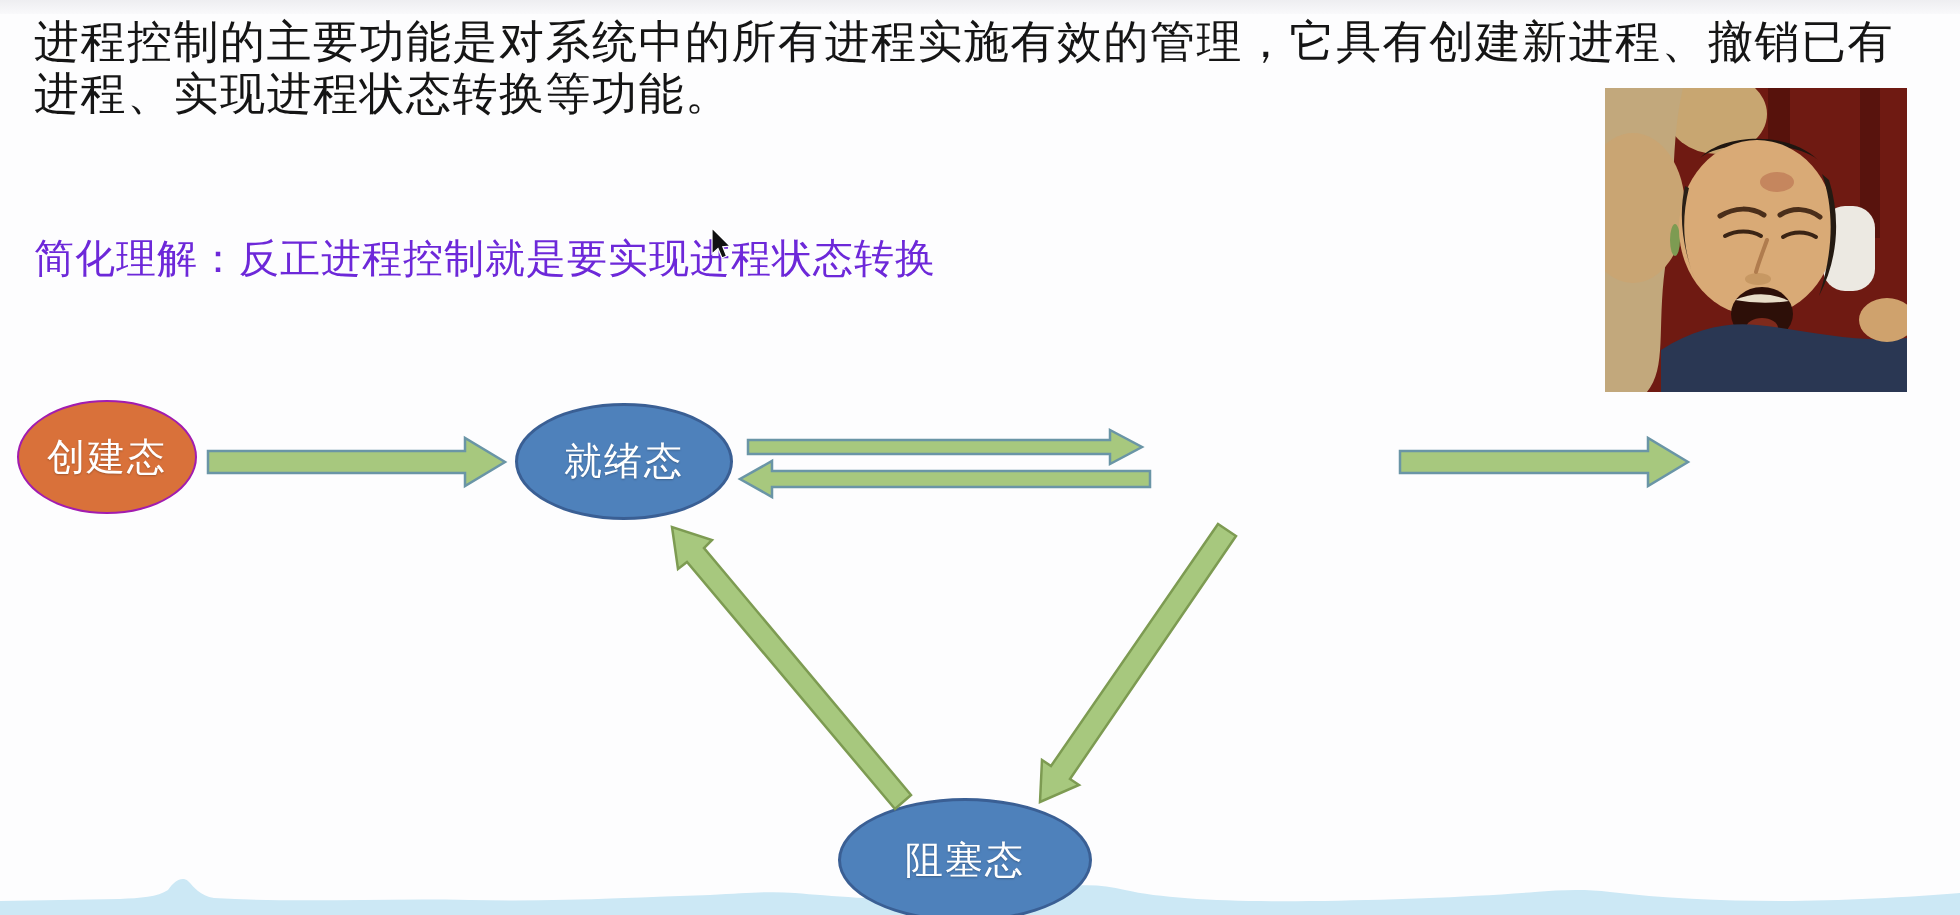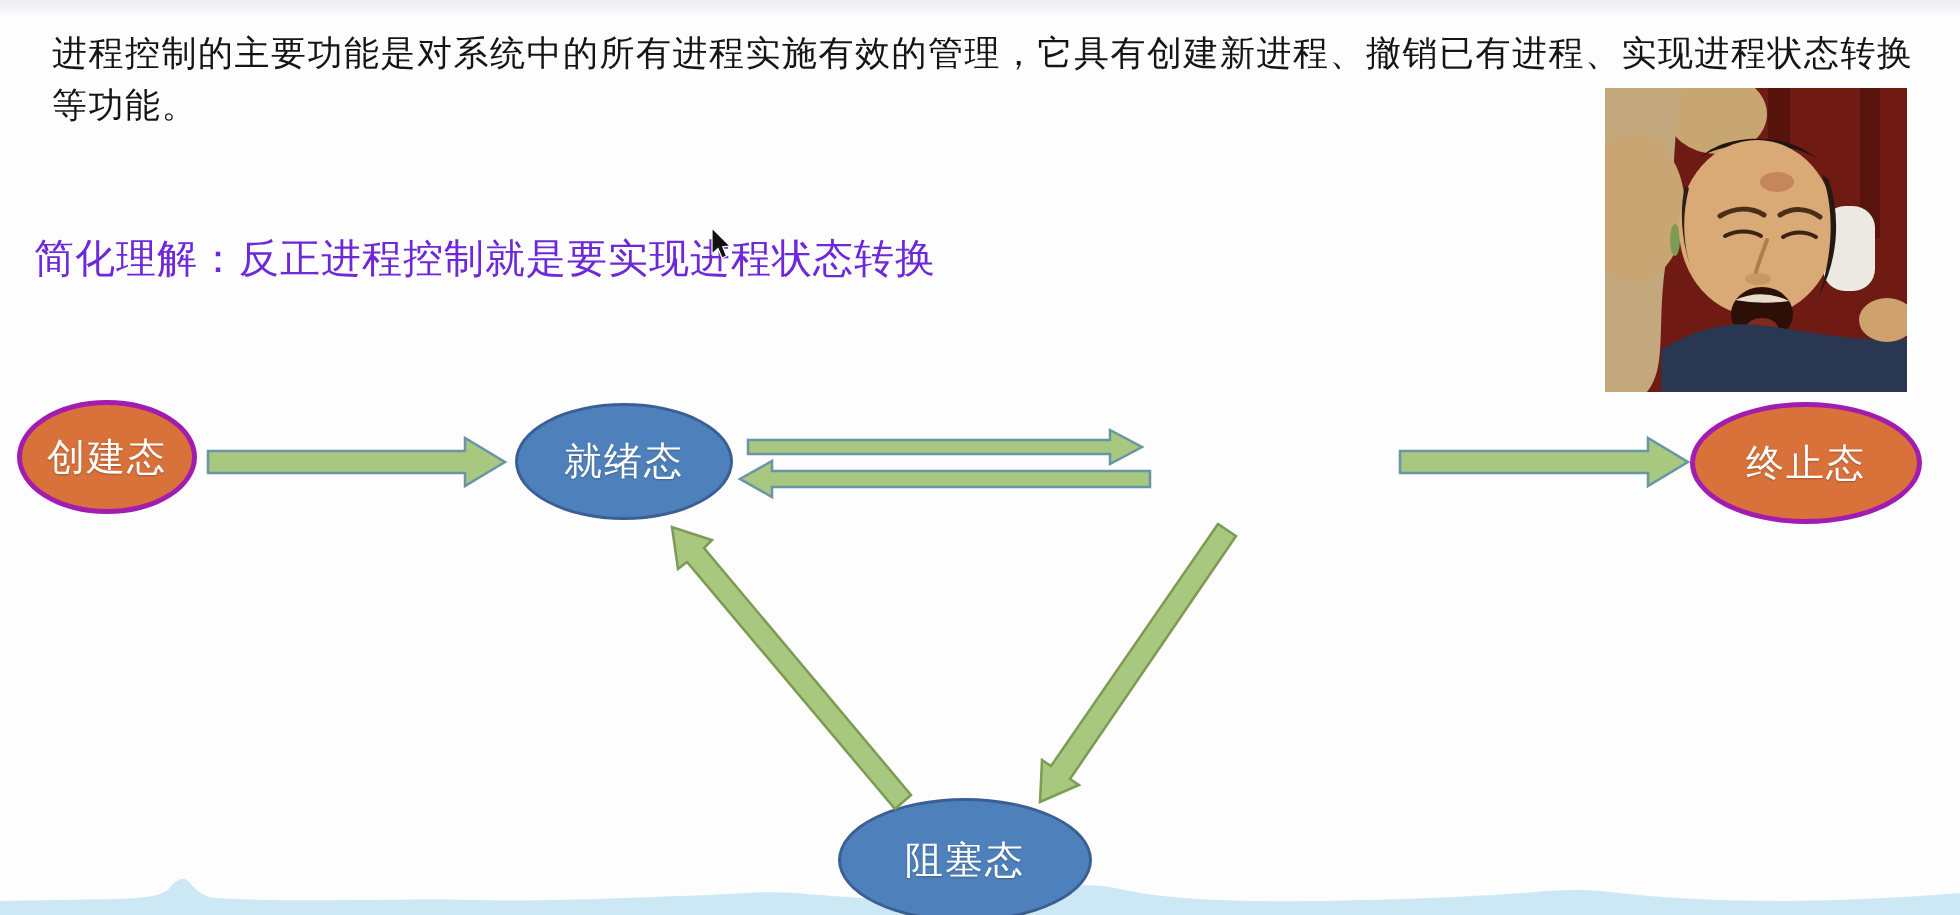--- a/index.html
+++ b/index.html
@@ -4,38 +4,38 @@
 <style>
   html,body{margin:0;padding:0;background:#ffffff;}
   #screen{
     position:relative;width:1960px;height:915px;overflow:hidden;
     background:#fdfdfe;
     font-family:"Liberation Serif","DejaVu Serif",serif;
   }
   .topstrip{position:absolute;left:0;top:0;width:1960px;height:14px;
     background:linear-gradient(#eeeef1,#f9f9fb);}
   .intro{
-    position:absolute;left:52px;top:16px;width:1884px;
-    font-size:35px;line-height:52px;letter-spacing:1.5px;color:#151515;margin-top:12px;
+    position:absolute;left:34px;top:16px;width:1884px;
+    font-size:45px;line-height:52px;letter-spacing:1.5px;color:#151515;
   }
   .note{
     position:absolute;left:34px;top:234px;width:1200px;
     font-size:40px;line-height:50px;letter-spacing:1px;color:#6d28d9;
   }
   .meme{position:absolute;left:1605px;top:88px;width:302px;height:304px;}
   .meme svg{display:block;width:100%;height:100%;}
   .node{
     position:absolute;border-radius:50%;
     display:flex;align-items:center;justify-content:center;
     color:#ffffff;font-size:38px;letter-spacing:2px;
     text-shadow:0 1px 2px rgba(0,0,0,0.25);
     box-sizing:border-box;z-index:2;
   }
   .node.blue{background:#4e81bb;border:3px solid #3a5f94;align-items:center;}
-  .node.orange{background:#d9713a;border:5px solid #a21caf;}
+  .node.orange{background:#d9713a;border:2px solid #a21caf;}
   .n-create {left:17px;  top:400px;width:180px;height:114px;}
   .n-ready  {left:515px; top:403px;width:218px;height:117px;}
   .n-running{left:1154px;top:398px;width:234px;height:116px;}
   .n-term   {left:1690px;top:402px;width:232px;height:122px;}
   .n-blocked{left:838px; top:798px;width:254px;height:124px;}
   .wavelayer{position:absolute;left:0;top:0;width:1960px;height:915px;z-index:1;pointer-events:none;}
   .arrowlayer{position:absolute;left:0;top:0;width:1960px;height:915px;z-index:3;pointer-events:none;}
   .cursorlayer{position:absolute;left:0;top:0;width:1960px;height:915px;z-index:5;pointer-events:none;}
   .arrow-h{fill:#a7c87e;stroke:#6a95a6;stroke-width:2.5;}
   .arrow-d{fill:#a7c87e;stroke:#7d9b52;stroke-width:2.5;}
@@ -59,23 +59,20 @@
       C830,896 880,900 930,900 C990,900 1030,893 1065,887 C1085,884 1105,885 1125,890
       C1165,899 1230,902 1310,901 C1390,900 1470,897 1535,892 C1560,890 1585,889 1610,892
       C1660,898 1720,901 1780,901 C1840,901 1910,897 1960,893 L1960,915 L0,915 Z"></path>
   </svg>
 
   <div class="node orange n-create">
       <span>创建态</span>
     </div>
   <div class="node blue   n-ready">
       <span>就绪态</span>
-    </div>
-  <div class="node orange n-term">
-      <span>终止态</span>
     </div>
   <div class="node blue   n-blocked">
       <span>阻塞态</span>
     </div>
 
   <svg class="arrowlayer" viewBox="0 0 1960 915">
     <polygon class="arrow-h" points="208,451 465,451 465,438 505,462 465,486 465,473 208,473"></polygon>
     <polygon class="arrow-h" points="748,440 1110,440 1110,430 1142,447 1110,464 1110,454 748,454"></polygon>
     <polygon class="arrow-h" points="1150,471 772,471 772,461 740,479 772,497 772,487 1150,487"></polygon>
     <polygon class="arrow-h" points="1400,451 1648,451 1648,438 1688,462 1648,486 1648,473 1400,473"></polygon>

